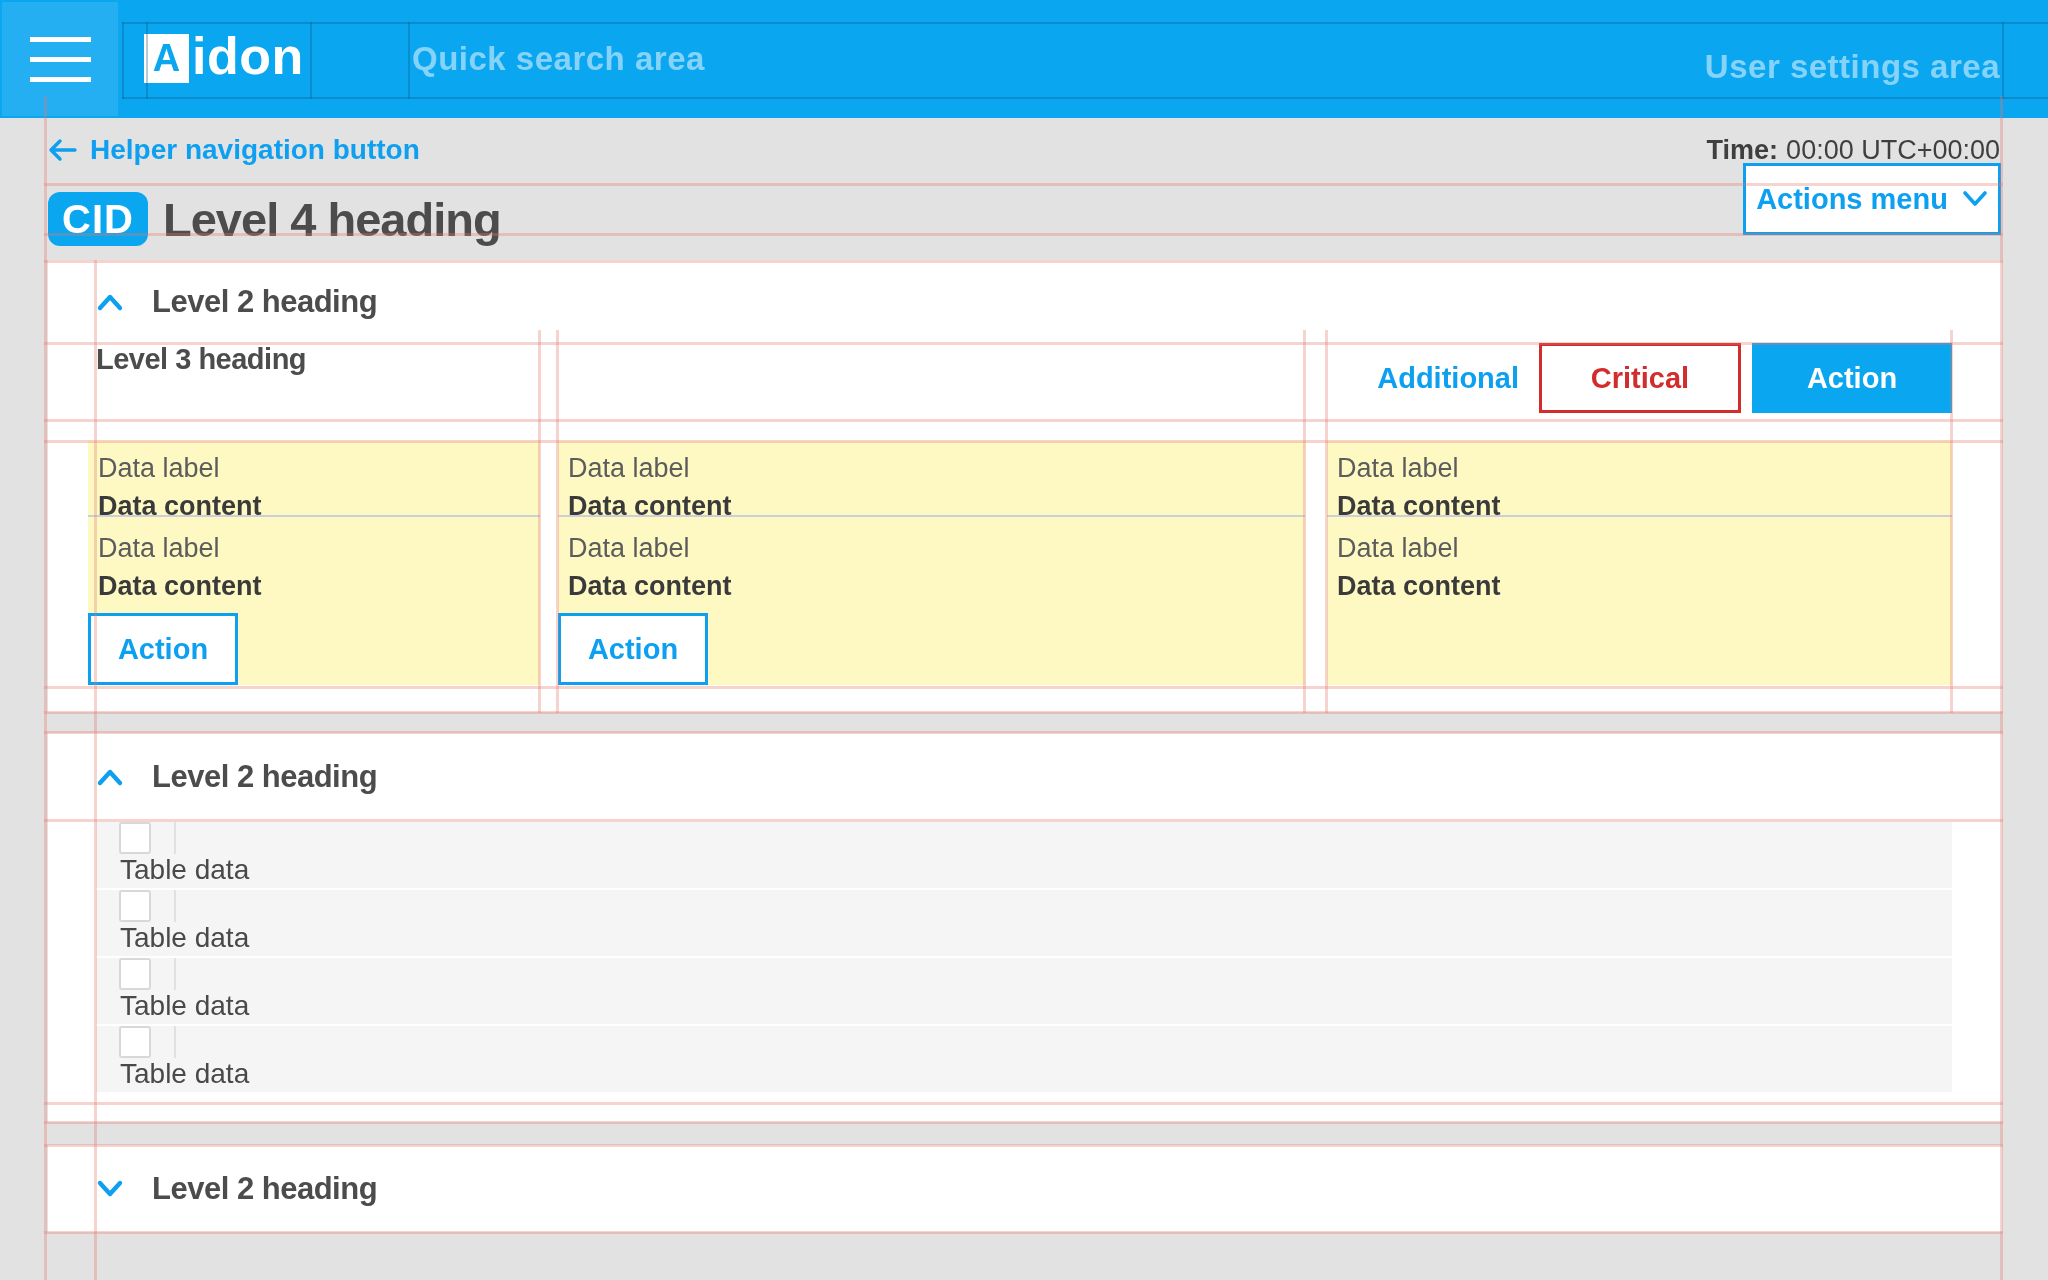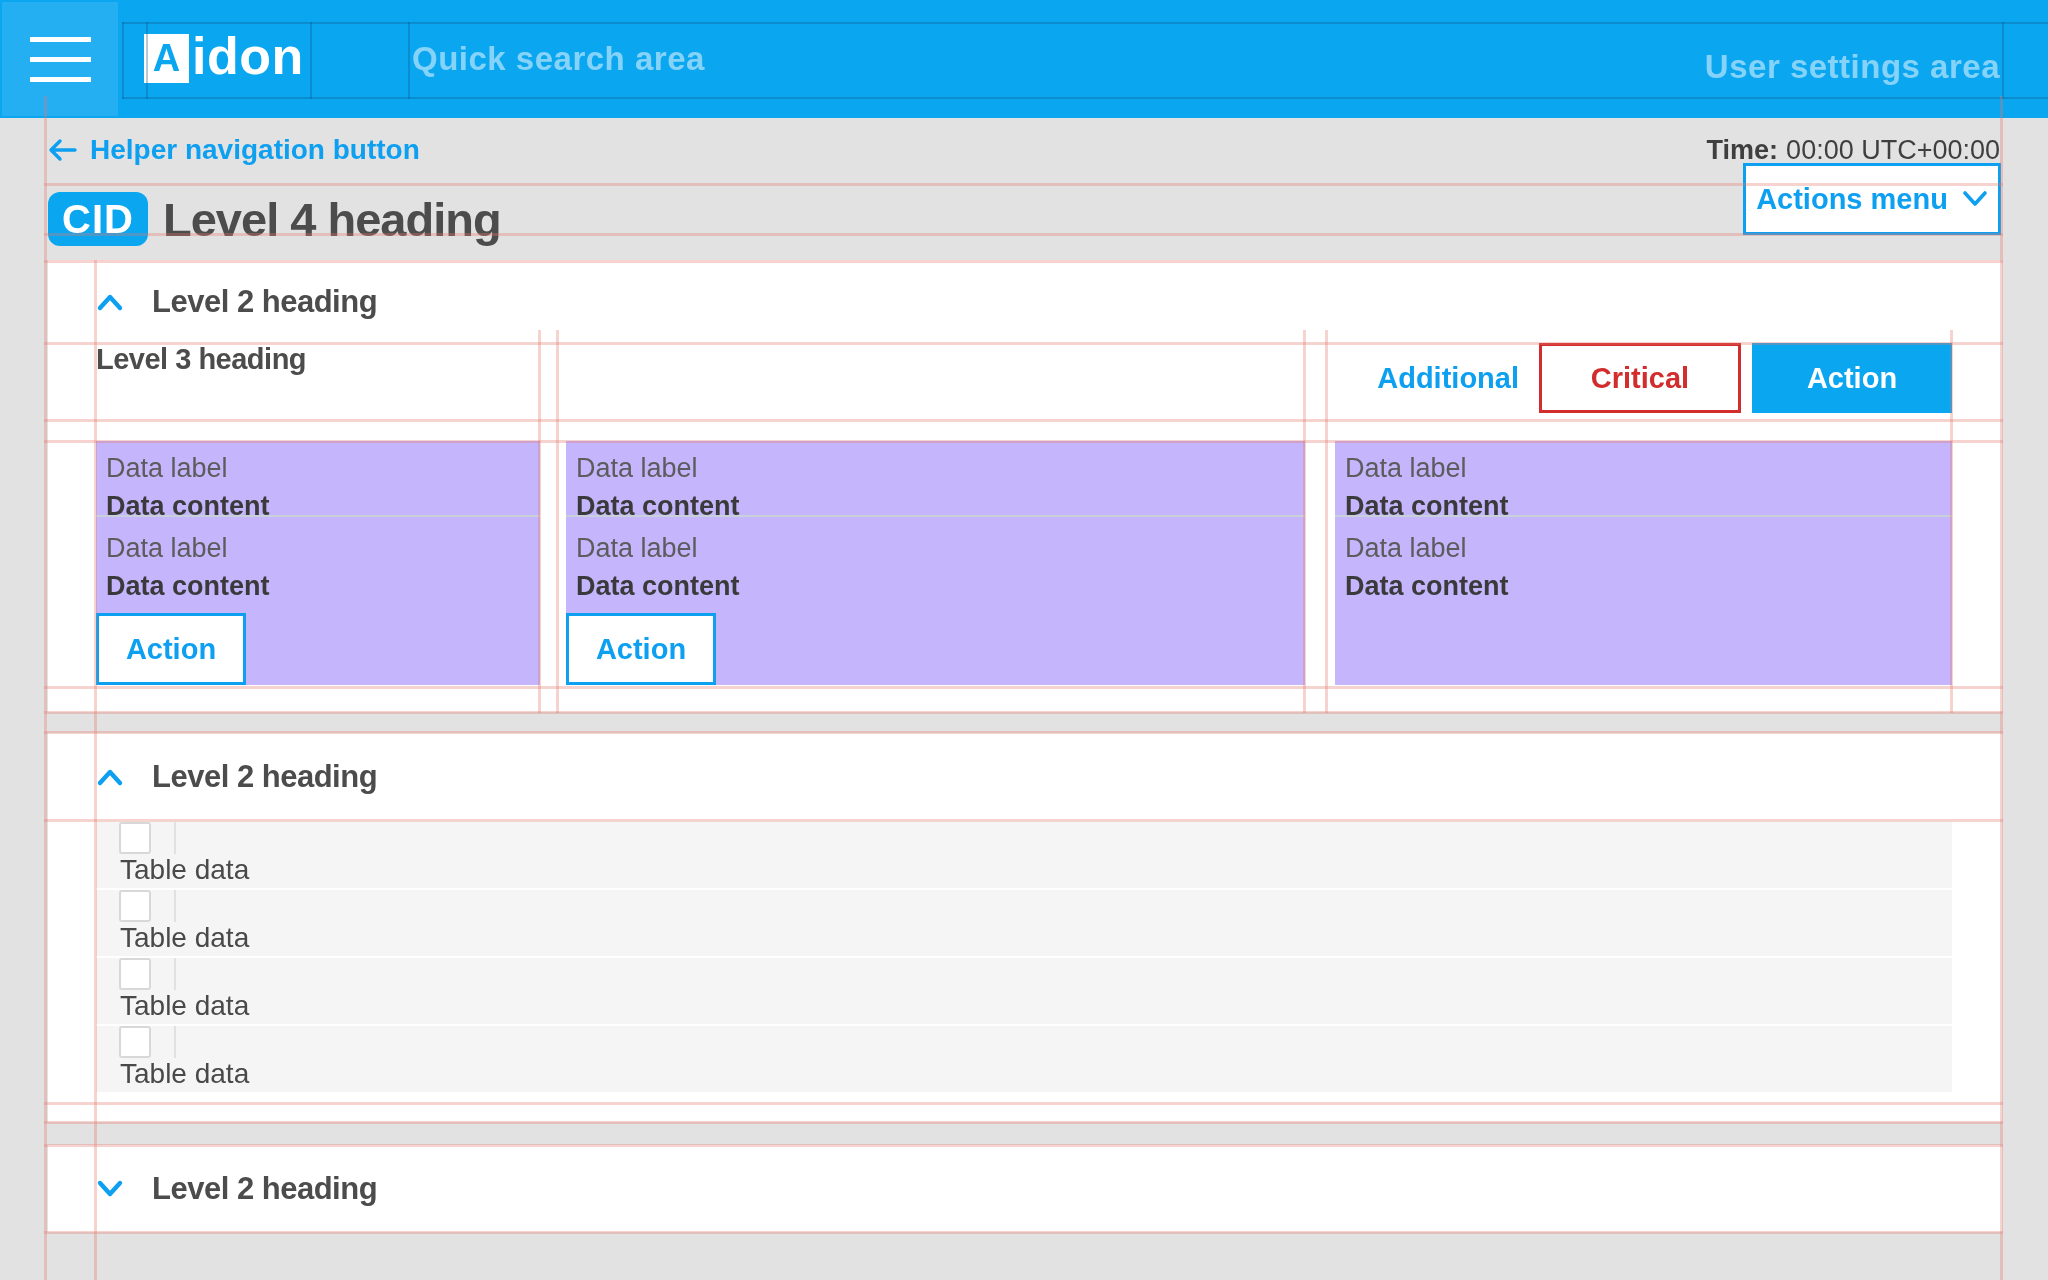--- a/index.html
+++ b/index.html
@@ -117,21 +117,21 @@
   .btn-primary {
     width: 200px; height: 70px; background: #0aa6f0; border: none;
     color: #ffffff; font-weight: 600; font-size: 29px; cursor: pointer; font-family: inherit;
   }
 
   
   .data-col { position: absolute; top: 181px; height: 246px; }
   .data-col.c0 { left: 40px;   width: 452px; }
   .data-col.c1 { left: 510px;  width: 747px; }
   .data-col.c2 { left: 1279px; width: 625px; }
-  .data-block { background: #c4b5fd; padding: 12px 10px 4px 10px; position: relative; margin-left: 8px; }
+  .data-block { background: #fef9c3; padding: 12px 10px 4px 10px; position: relative; }
   .data-block.b0 { height: 76px; border-bottom: 2px solid #c9d0da; }
   .data-block.b1 { height: 168px; padding-top: 16px; }
   .data-label { color: #5c5c5c; font-size: 27px; }
   .data-content { color: #3a3a3a; font-size: 27px; font-weight: 700; margin-top: 7px; }
   .btn-action {
     position: absolute; left: 0; bottom: 0; width: 150px; height: 72px;
     background: #ffffff; border: 3px solid #0d9ff0; color: #0d9ff0;
     font-weight: 600; font-size: 29px; cursor: pointer; font-family: inherit;
   }
 

